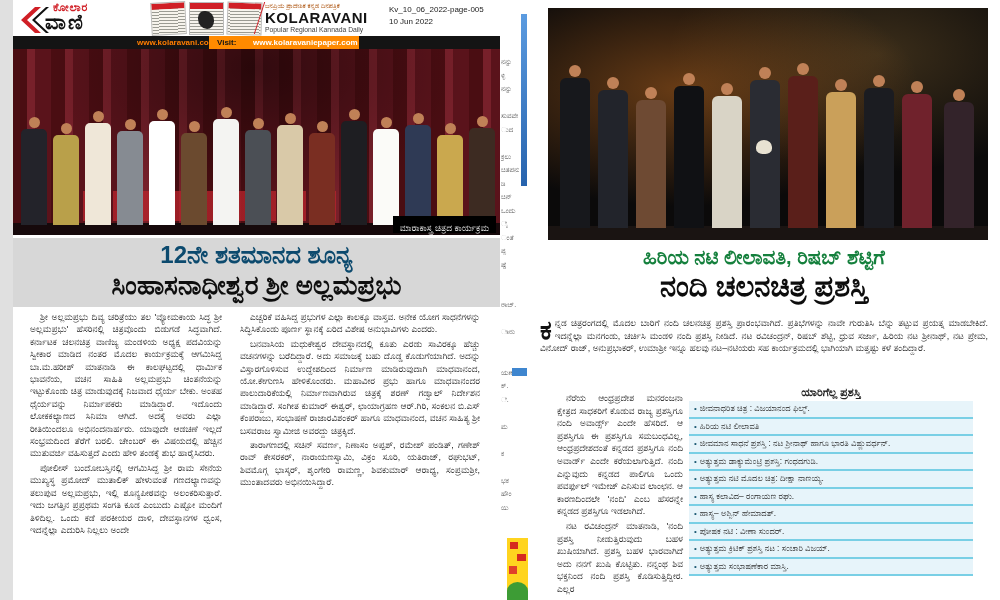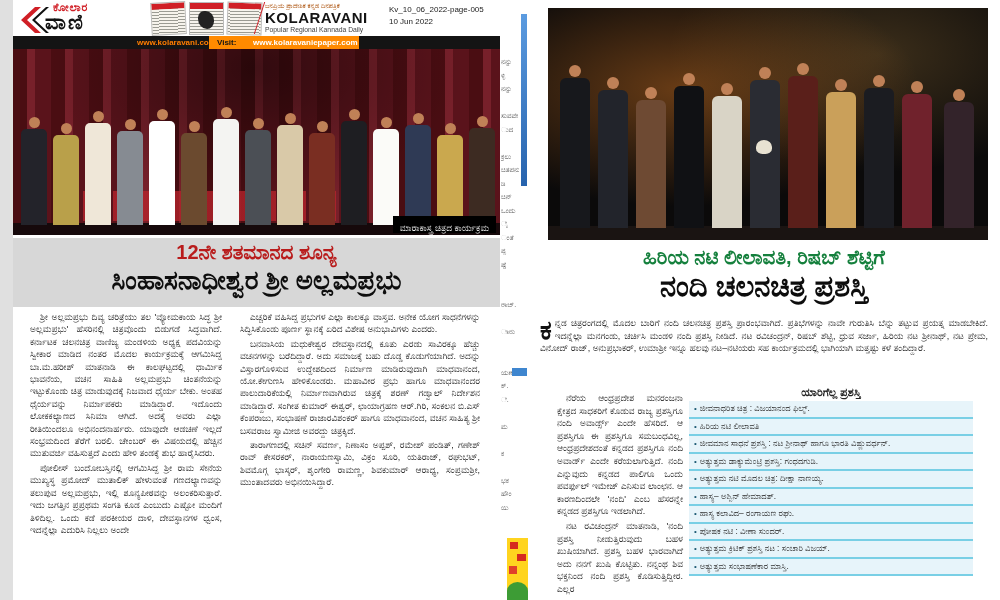--- a/index.html
+++ b/index.html
@@ -35,21 +35,21 @@
        repeating-linear-gradient(90deg,#4a0d12 0 14px,#77202a 14px 22px,#5a131b 22px 38px);}
   #photo-left .floor{position:absolute;left:0;bottom:0;width:100%;height:12px;background:#16090b;}
   #chairs{position:absolute;left:10px;bottom:14px;width:95%;height:30px;
      background:repeating-linear-gradient(90deg,#b8242c 0 13px,rgba(0,0,0,0) 13px 30px);opacity:.75;}
   .fig{position:absolute;bottom:10px;width:26px;}
   .fig .h{width:11px;height:11px;border-radius:50%;background:#c08157;margin:0 auto 1px;}
   .fig .b{width:100%;border-radius:5px 5px 0 0;}
   #caption-left{right:4px;bottom:2px;height:15px;background:#000;padding:1px 7px;}
   #caption-left span{font-size:9px;color:#fff;line-height:14px;}
   #headline-left{left:13px;top:238px;width:487px;height:69px;background:#d7d7d7;text-align:center;}
-  #hl1-l1{display:block;margin-top:3px;font-size:20px;font-weight:bold;color:#b91c1c;}
+  #hl1-l1{display:block;margin-top:3px;font-size:24px;font-weight:bold;color:#0c4a6e;}
   #hl1-l2{display:block;margin-top:1px;font-size:26px;font-weight:bold;color:#0e0e0e;}
   .bodycol{top:311px;height:289px;overflow:hidden;font-size:9px;line-height:12.4px;text-align:justify;color:#222;}
   #lcol1{left:30px;width:192px;}
   #lcol2{left:240px;width:240px;}
   .bodycol p{margin:0 0 2px;text-indent:10px;}
   
   #strip{left:500px;top:0;width:28px;height:600px;background:#fff;}
   #strip-frags{left:1px;top:55px;width:18px;font-size:7px;line-height:13.5px;color:#555;
      white-space:pre-line;overflow:hidden;height:480px;}
   #strip-bluebar{left:21px;top:14px;width:6px;height:172px;background:linear-gradient(#5b9be0,#2763ad);}
@@ -320,21 +320,21 @@
       <p>ನಟ ರವಿಚಂದ್ರನ್ ಮಾತನಾಡಿ, 'ನಂದಿ ಪ್ರಶಸ್ತಿ ನೀಡುತ್ತಿರುವುದು ಬಹಳ ಖುಷಿಯಾಗಿದೆ. ಪ್ರಶಸ್ತಿ ಬಹಳ ಭಾರವಾಗಿದೆ ಅದು ನನಗೆ ಖುಷಿ ಕೊಟ್ಟಿತು. ನನ್ನಂಥ ಶಿವ ಭಕ್ತನಿಂದ ನಂದಿ ಪ್ರಶಸ್ತಿ ಕೊಡಿಸುತ್ತಿದ್ದೀರ. ಎಲ್ಲರ</p>
     </div>
 
     <div class="abs" id="award-box">
       <div id="award-title">ಯಾರಿಗೆಲ್ಲ ಪ್ರಶಸ್ತಿ</div>
       <div class="award-row"><span class="bl">•</span><span>ಜೀವನಾಧರಿತ ಚಿತ್ರ : ವಿಜಯಾನಂದ ಫಿಲ್ಮ್.</span></div>
       <div class="award-row"><span class="bl">•</span><span>ಹಿರಿಯ ನಟಿ ಲೀಲಾವತಿ</span></div>
       <div class="award-row"><span class="bl">•</span><span>ಜೀವಮಾನ ಸಾಧನೆ ಪ್ರಶಸ್ತಿ : ನಟ ಶ್ರೀನಾಥ್ ಹಾಗೂ ಭಾರತಿ ವಿಷ್ಣುವರ್ಧನ್.</span></div>
       <div class="award-row"><span class="bl">•</span><span>ಅತ್ಯುತ್ತಮ ಡಾಕ್ಯುಮೆಂಟ್ರಿ ಪ್ರಶಸ್ತಿ: ಗಂಧದಗುಡಿ.</span></div>
       <div class="award-row"><span class="bl">•</span><span>ಅತ್ಯುತ್ತಮ ನಟಿ ಮೊದಲ ಚಿತ್ರ: ದೀಕ್ಷಾ ನಾಣಯ್ಯ.</span></div>
+      <div class="award-row"><span class="bl">•</span><span>ಹಾಸ್ಯ ಕಲಾವಿದ– ರಂಗಾಯಣ ರಘು.</span></div>
       <div class="award-row"><span class="bl">•</span><span>ಹಾಸ್ಯ– ಅಶ್ವಿನ್ ಹೇಮಾದತ್.</span></div>
-      <div class="award-row"><span class="bl">•</span><span>ಹಾಸ್ಯ ಕಲಾವಿದ– ರಂಗಾಯಣ ರಘು.</span></div>
       <div class="award-row"><span class="bl">•</span><span>ಪೋಷಕ ನಟಿ : ವೀಣಾ ಸುಂದರ್.</span></div>
       <div class="award-row"><span class="bl">•</span><span>ಅತ್ಯುತ್ತಮ ಕ್ರಿಟಿಕ್ ಪ್ರಶಸ್ತಿ ನಟ : ಸಂಚಾರಿ ವಿಜಯ್.</span></div>
       <div class="award-row"><span class="bl">•</span><span>ಅತ್ಯುತ್ತಮ ಸಂಭಾಷಣೆಕಾರ ಮಾಸ್ತಿ.</span></div>
     </div>
   </div>
 
 </div>
 
 </body></html>

